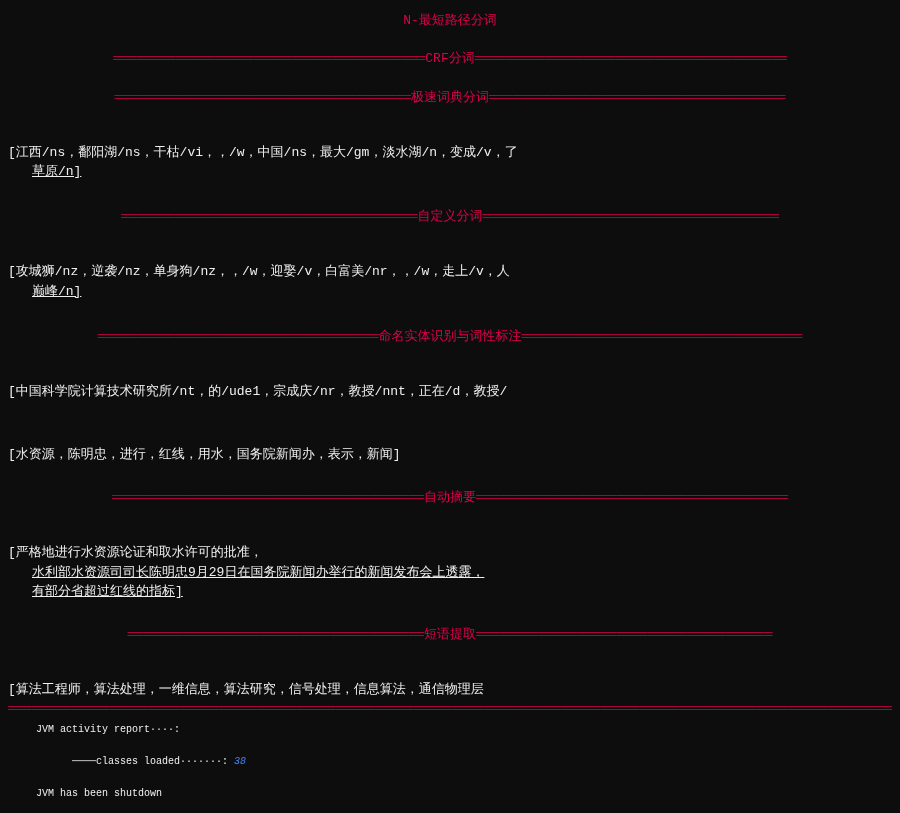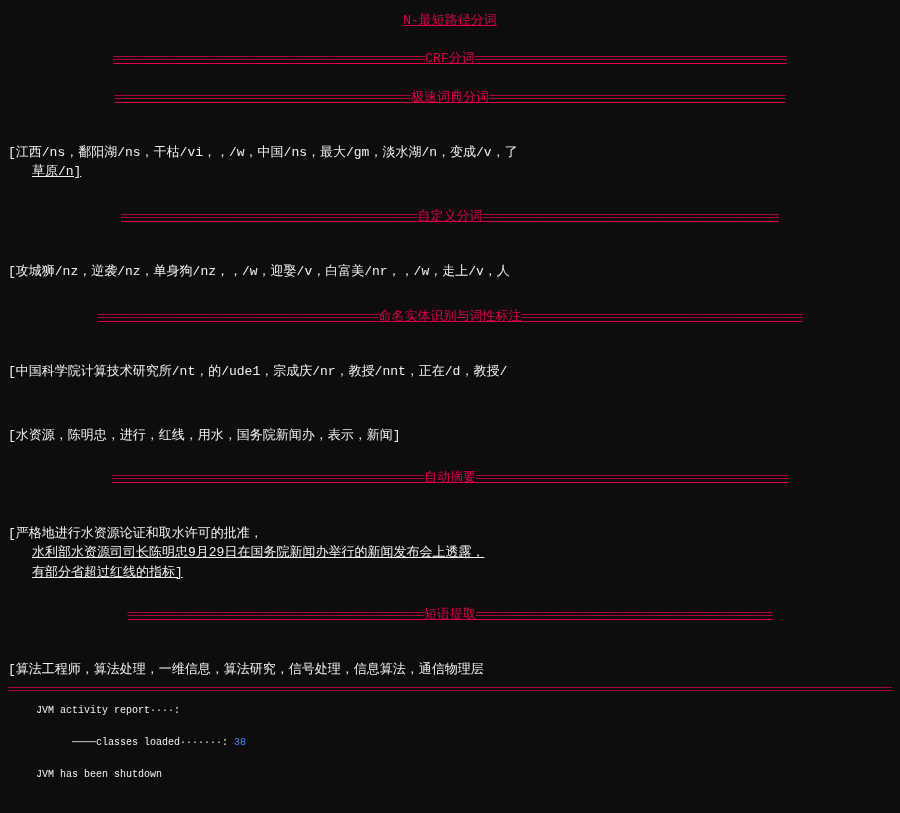--- a/index.html
+++ b/index.html
@@ -56,37 +56,37 @@
       white-space: nowrap;
       overflow: hidden;
     }
 
     .section-header {
       color: #e0004a;
       text-align: center;
       font-size: 13px;
       line-height: 1.4;
       white-space: pre;
-      text-decoration: underline;
     }
 
     .jvm-section {
       margin-top: 6px;
     }
 
     .jvm-line {
       color: #f0f0f0;
       font-size: 10px;
       line-height: 1.6;
       white-space: pre;
       margin-left: 28px;
     }
 
     .jvm-count {
       color: #4488ff;
+      font-style: italic;
     }
 
     .repl-line {
       color: #f0f0f0;
       font-size: 13px;
       line-height: 1.8;
       white-space: pre;
       margin-top: 4px;
     }
 
@@ -131,20 +131,21 @@
     <div class="content-line">[江西/ns，鄱阳湖/ns，干枯/vi，，/w，中国/ns，最大/gm，淡水湖/n，变成/v，了</div>
     <div class="content-indent">草原/n]</div>
   </div>
 
   <div style="height:6px"></div>
 
   <div class="section">
     <div class="section-header">
 <span class="separator">══════════════════════════════════════</span>自定义分词<span class="separator">══════════════════════════════════════</span></div>
     <div class="content-line">[攻城狮/nz，逆袭/nz，单身狗/nz，，/w，迎娶/v，白富美/nr，，/w，走上/v，人</div>
+    <div class="content-indent">巅峰/n]</div>
   </div>
 
   <div style="height:6px"></div>
 
   <div class="section">
     <div class="section-header">
 <span class="separator">════════════════════════════════════</span>命名实体识别与词性标注<span class="separator">════════════════════════════════════</span></div>
     <div class="content-line">[中国科学院计算技术研究所/nt，的/ude1，宗成庆/nr，教授/nnt，正在/d，教授/</div>
   </div>
 

